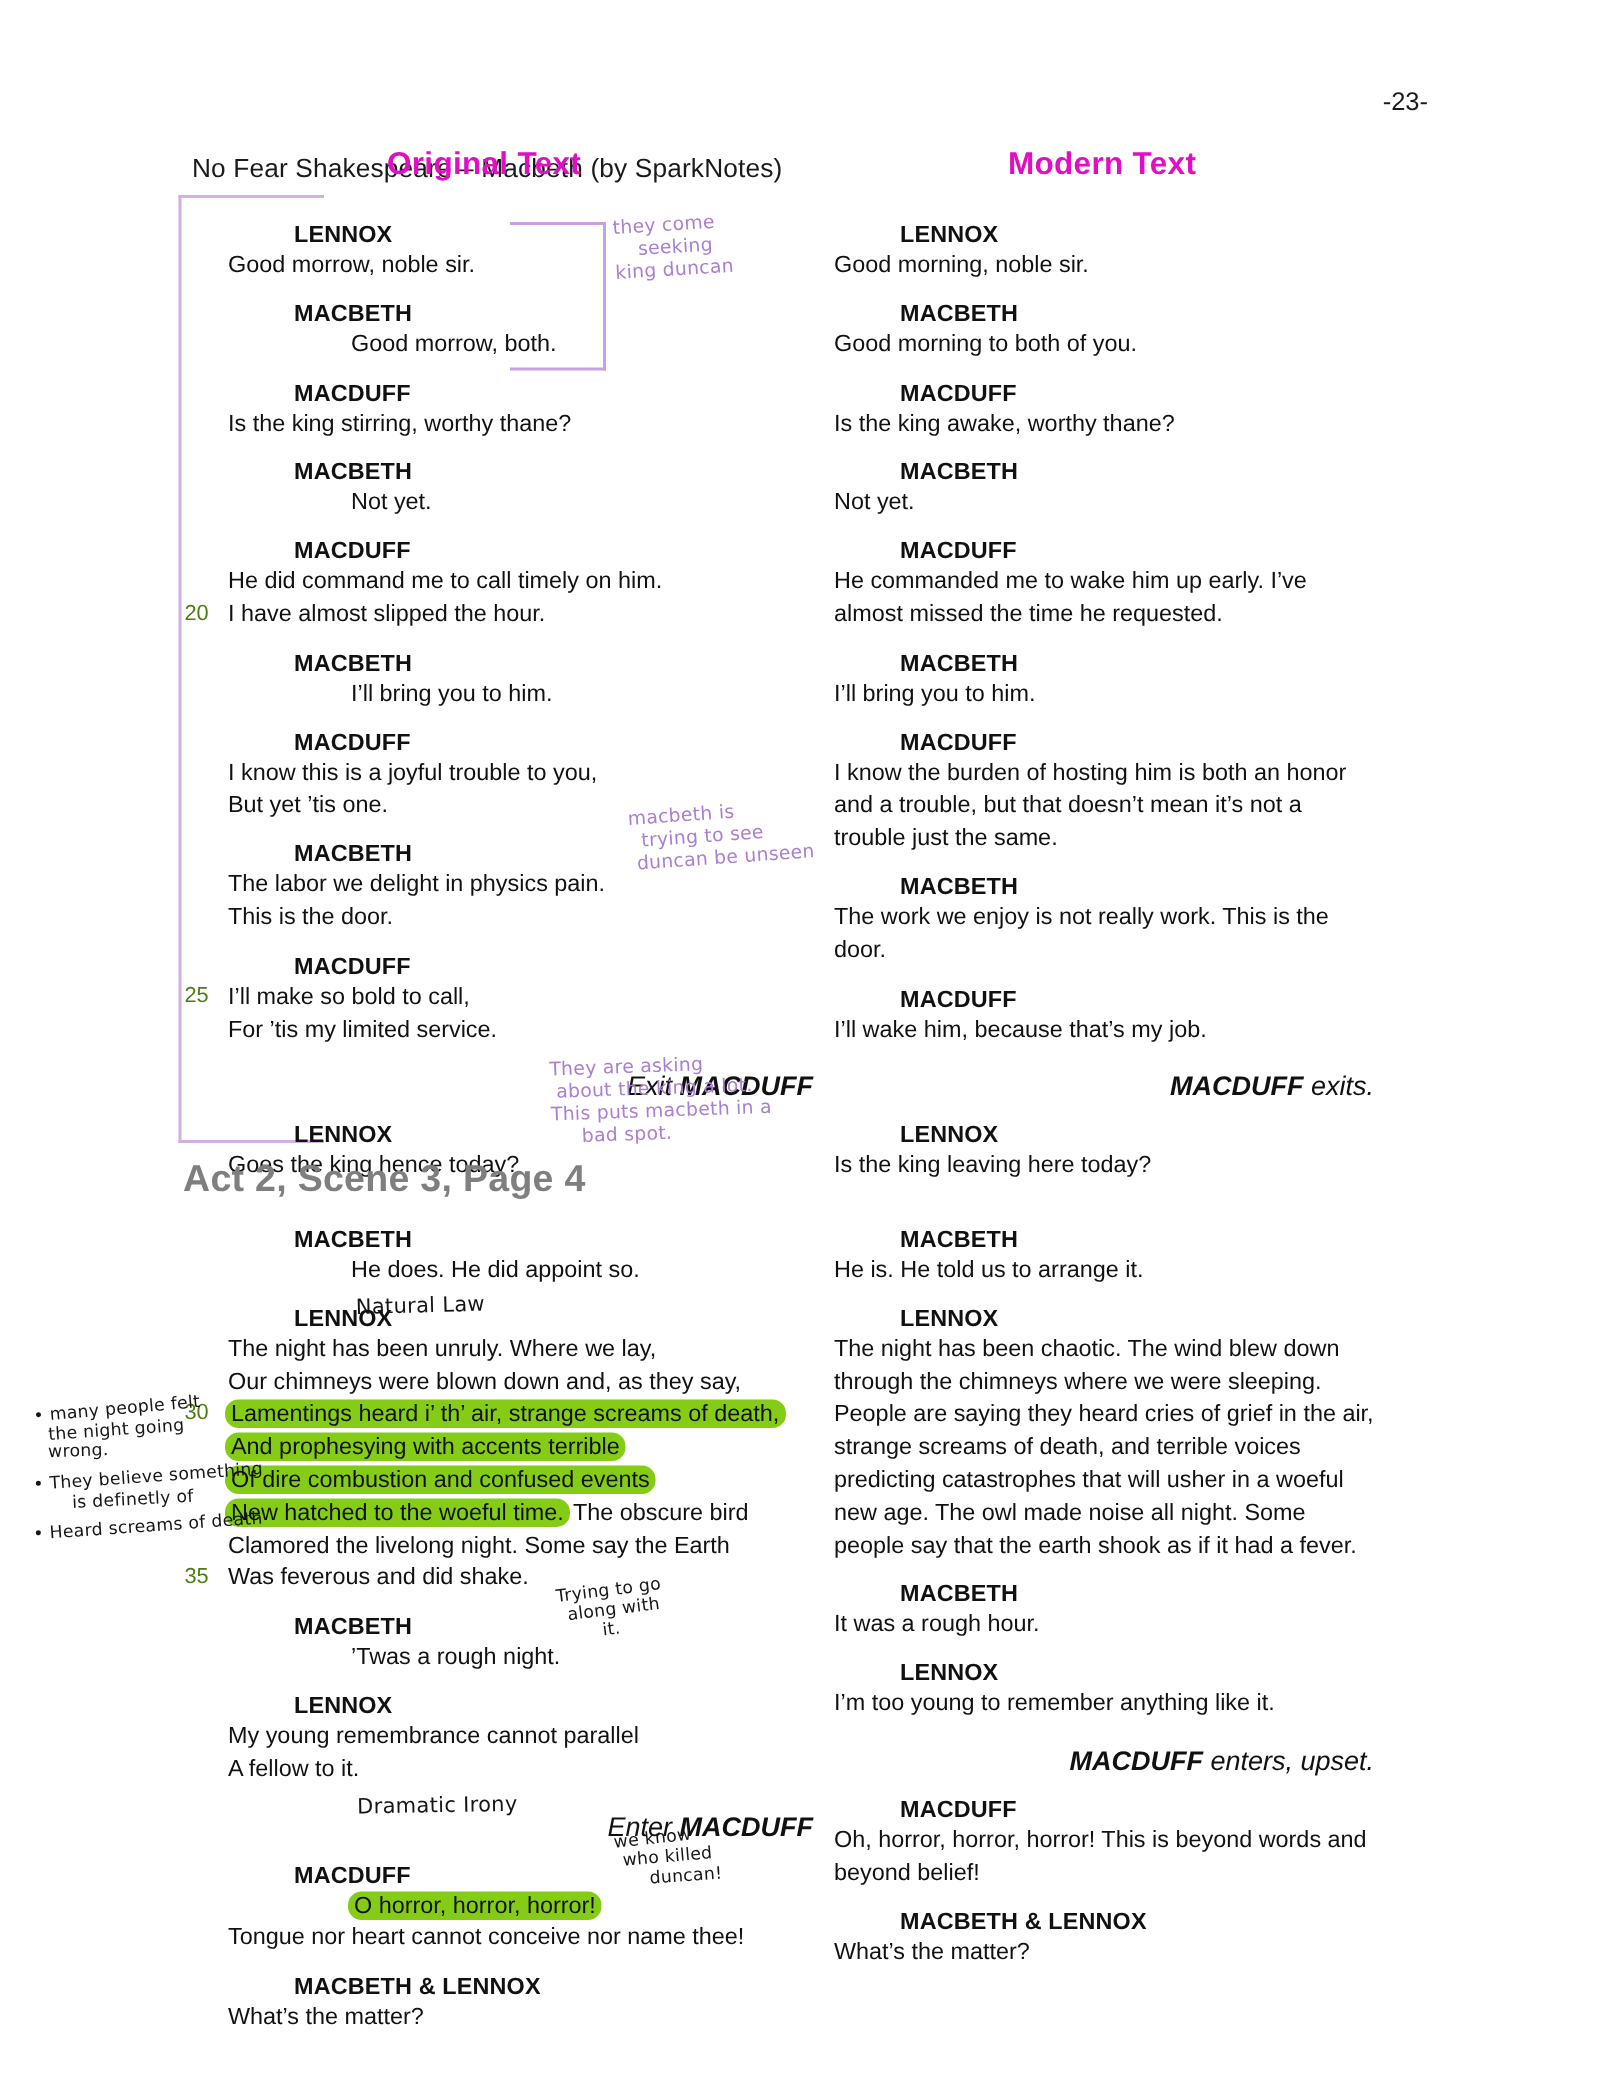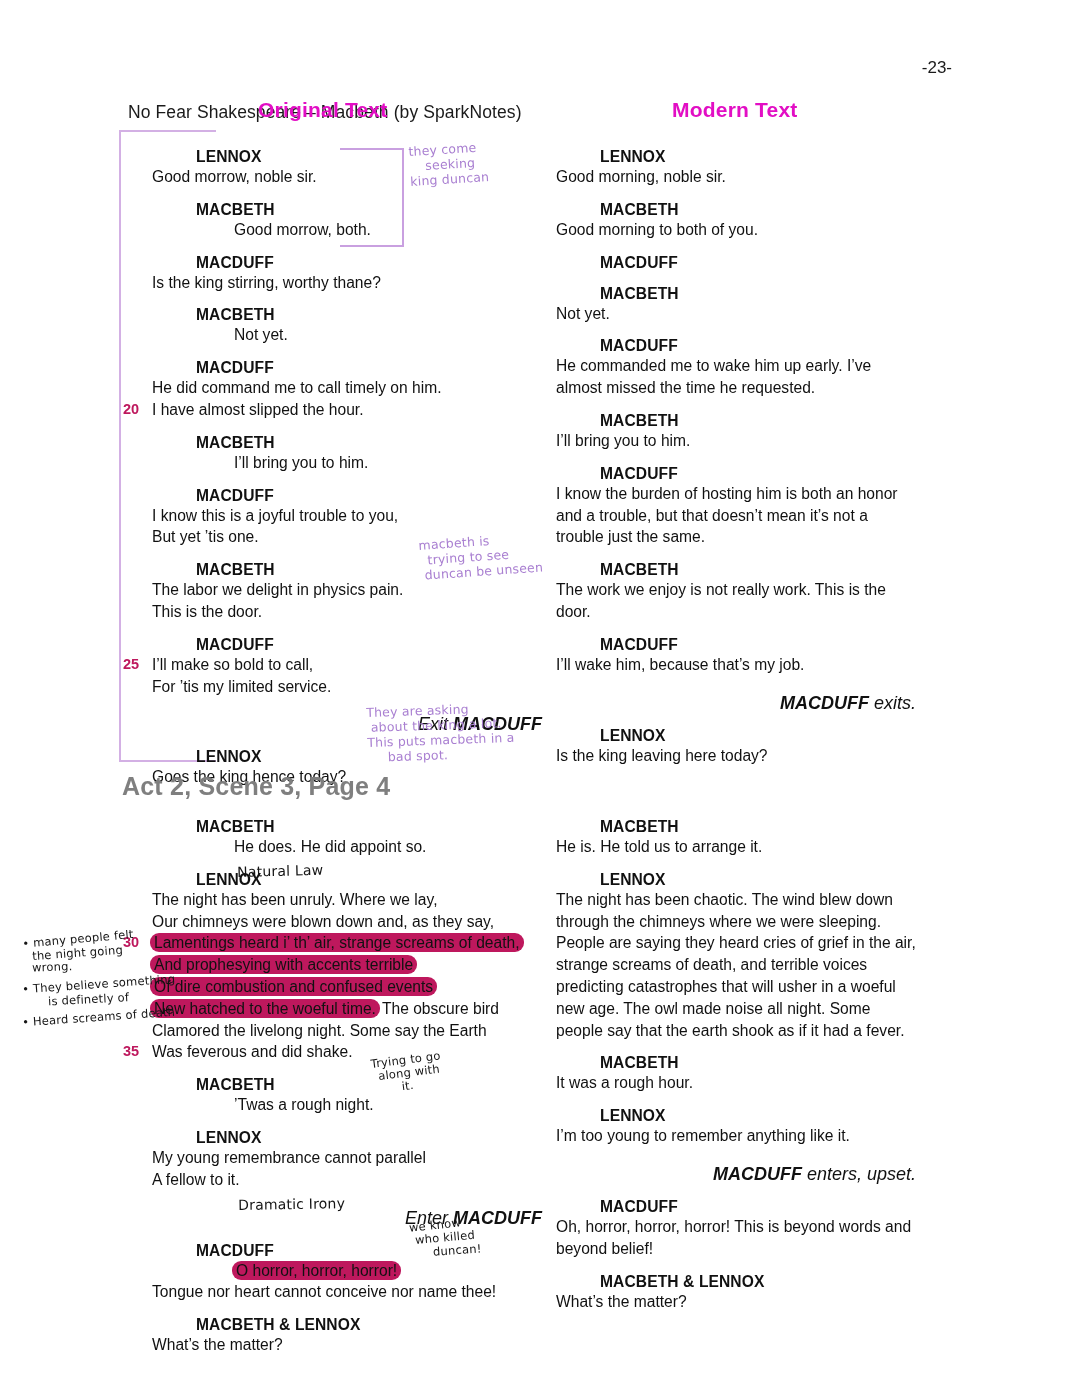--- a/index.html
+++ b/index.html
@@ -42,24 +42,24 @@
   .speaker{font-weight:bold;font-size:15.6px;margin-top:13px;letter-spacing:.1px;margin-left:44px;}
   .speaker:first-child{margin-top:0;}
   .line{font-size:15.6px;line-height:21.8px;position:relative;}
   .line.indent{padding-left:82px;}
   .stage{font-size:18px;font-style:italic;text-align:right;margin-top:17px;}
   .stage b{font-style:italic;font-weight:bold;}
   .para{font-size:15.6px;line-height:21.8px;}
 
   .lineno{
     position:absolute;left:-29px;top:0;
-    font-size:14.5px;color:#be185d;font-weight:bold;
-  }
-
-  .hl{background:#be185d;border-radius:9px;padding:1px 4px;margin:0 -2px;
+    font-size:14.5px;color:#4d7c0f;font-weight:normal;
+  }
+
+  .hl{background:#84cc16;border-radius:9px;padding:1px 4px;margin:0 -2px;
       box-decoration-break:clone;-webkit-box-decoration-break:clone;}
 
   
   .act-heading{
     position:absolute;left:122px;top:772px;
     font-size:25px;font-weight:bold;color:#7f7f7f;letter-spacing:.2px;
   }
 
   
   .bracket{position:absolute;border-color:#c9a3dd;border-style:solid;}
@@ -167,20 +167,21 @@
         <div class="stage"><span>Exit </span><b>MACDUFF</b></div>
         <div class="speaker">LENNOX</div>
         <div class="line"><span>Goes the king hence today?</span></div>
       </div>
     <div class="col modern" id="modern-top">
         <div class="speaker">LENNOX</div>
         <div class="para">Good morning, noble sir.</div>
         <div class="speaker">MACBETH</div>
         <div class="para">Good morning to both of you.</div>
         <div class="speaker">MACDUFF</div>
+        <div class="para">Is the king awake, worthy thane?</div>
         <div class="speaker">MACBETH</div>
         <div class="para">Not yet.</div>
         <div class="speaker">MACDUFF</div>
         <div class="para">He commanded me to wake him up early. I’ve almost missed the time he requested.</div>
         <div class="speaker">MACBETH</div>
         <div class="para">I’ll bring you to him.</div>
         <div class="speaker">MACDUFF</div>
         <div class="para">I know the burden of hosting him is both an honor and a trouble, but that doesn’t mean it’s not a trouble just the same.</div>
         <div class="speaker">MACBETH</div>
         <div class="para">The work we enjoy is not really work. This is the door.</div>

